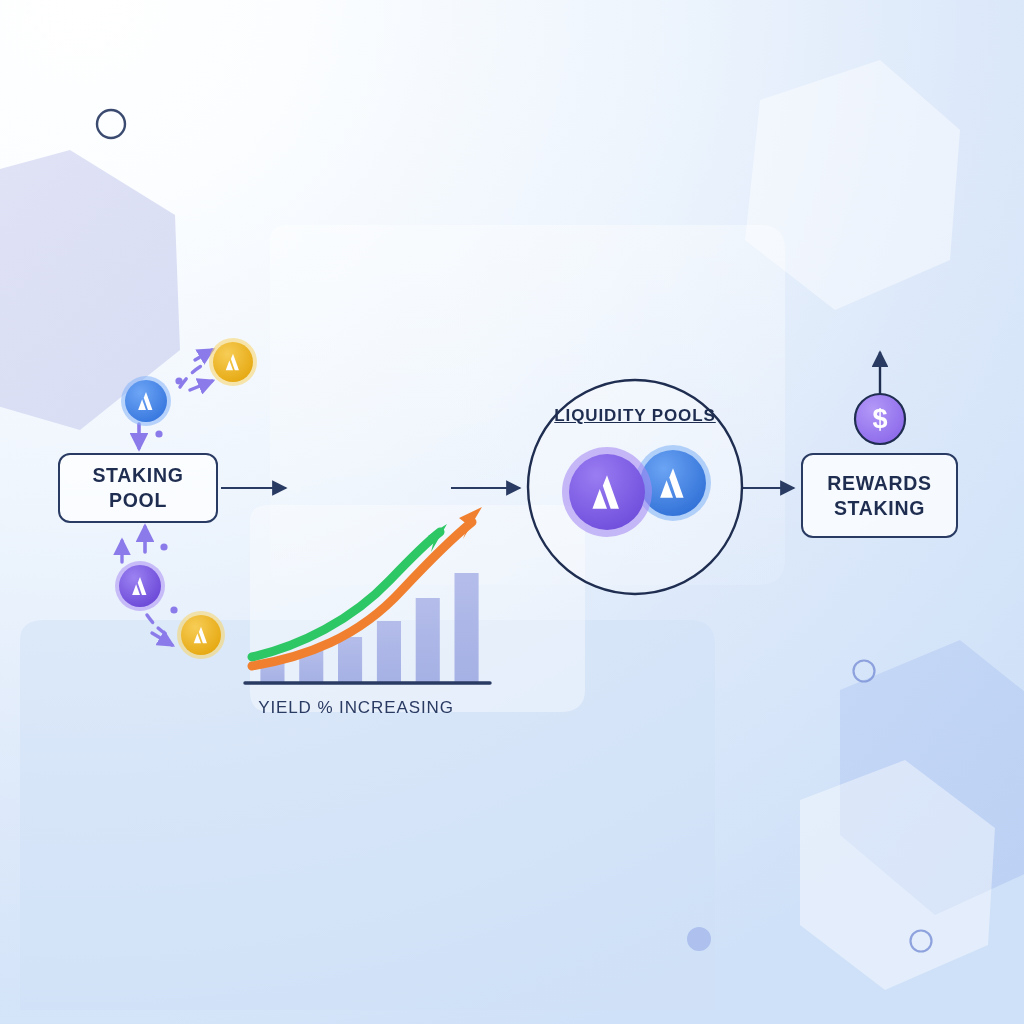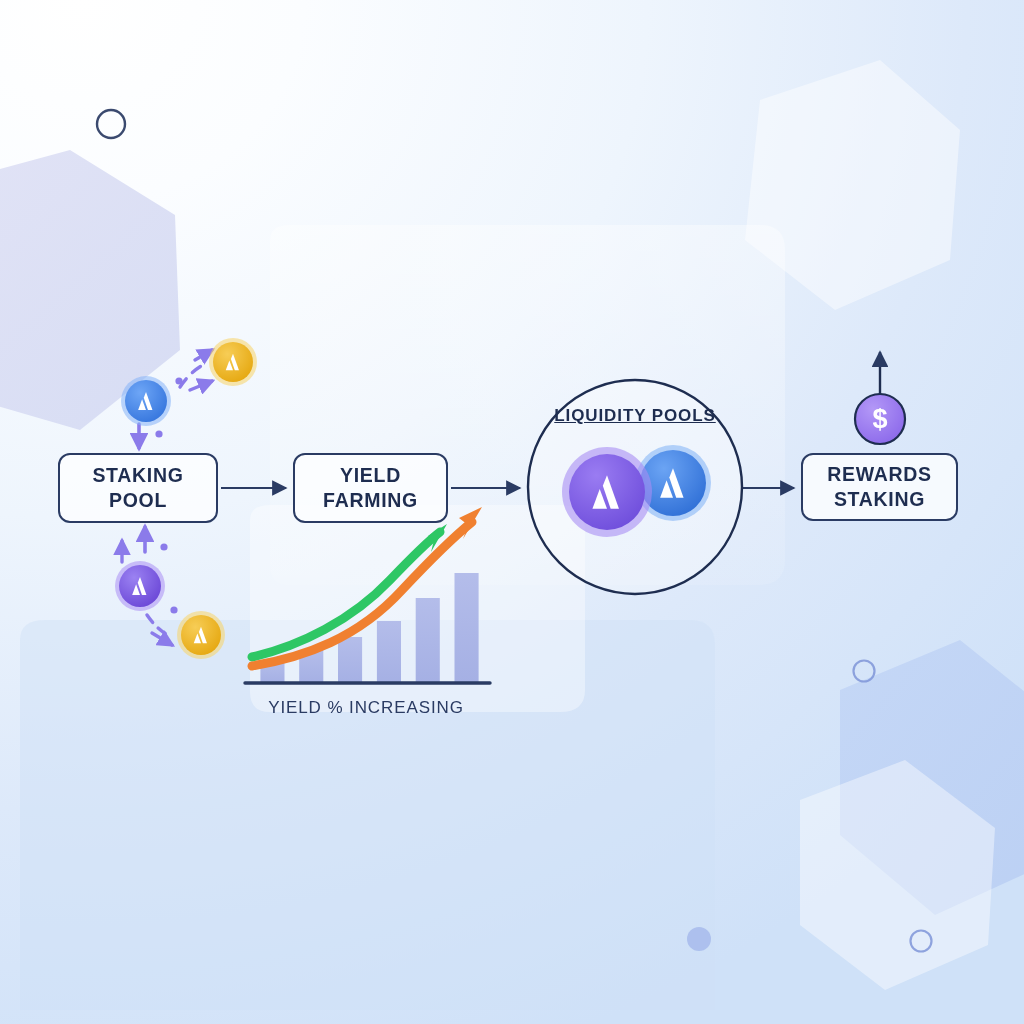--- a/index.html
+++ b/index.html
@@ -231,31 +231,25 @@
     <path d="M 482 507 L 459 518 L 468 525 L 463 539 Z" fill="#f08030"></path>
   </svg>
 
   <div class="node-box" style="left:58px; top:453px; width:160px; height:70px;">
     <div>
       <span>STAKING</span>
       <span>POOL</span>
     </div>
   </div>
 
-  <div class="node-box" style="left:293px; top:453px; width:155px; height:70px;">
-    <div>
-      <span>YIELD</span>
-      <span>FARMING</span>
-    </div>
-  </div>
-
-  <div class="node-box" style="left:801px; top:453px; width:157px; height:68px;">
+
+  <div class="node-box" style="left:801px; top:453px; width:157px; height:85px;">
     <div>
       <span>REWARDS</span>
       <span>STAKING</span>
     </div>
   </div>
 
   <div class="pool-label" style="left:635px; top:406px;">LIQUIDITY POOLS</div>
 
-  <div class="chart-caption" style="left:356px; top:698px;margin-left:10px;">YIELD % INCREASING</div>
+  <div class="chart-caption" style="left:356px; top:698px;">YIELD % INCREASING</div>
 
 </div>
 
 </body></html>

